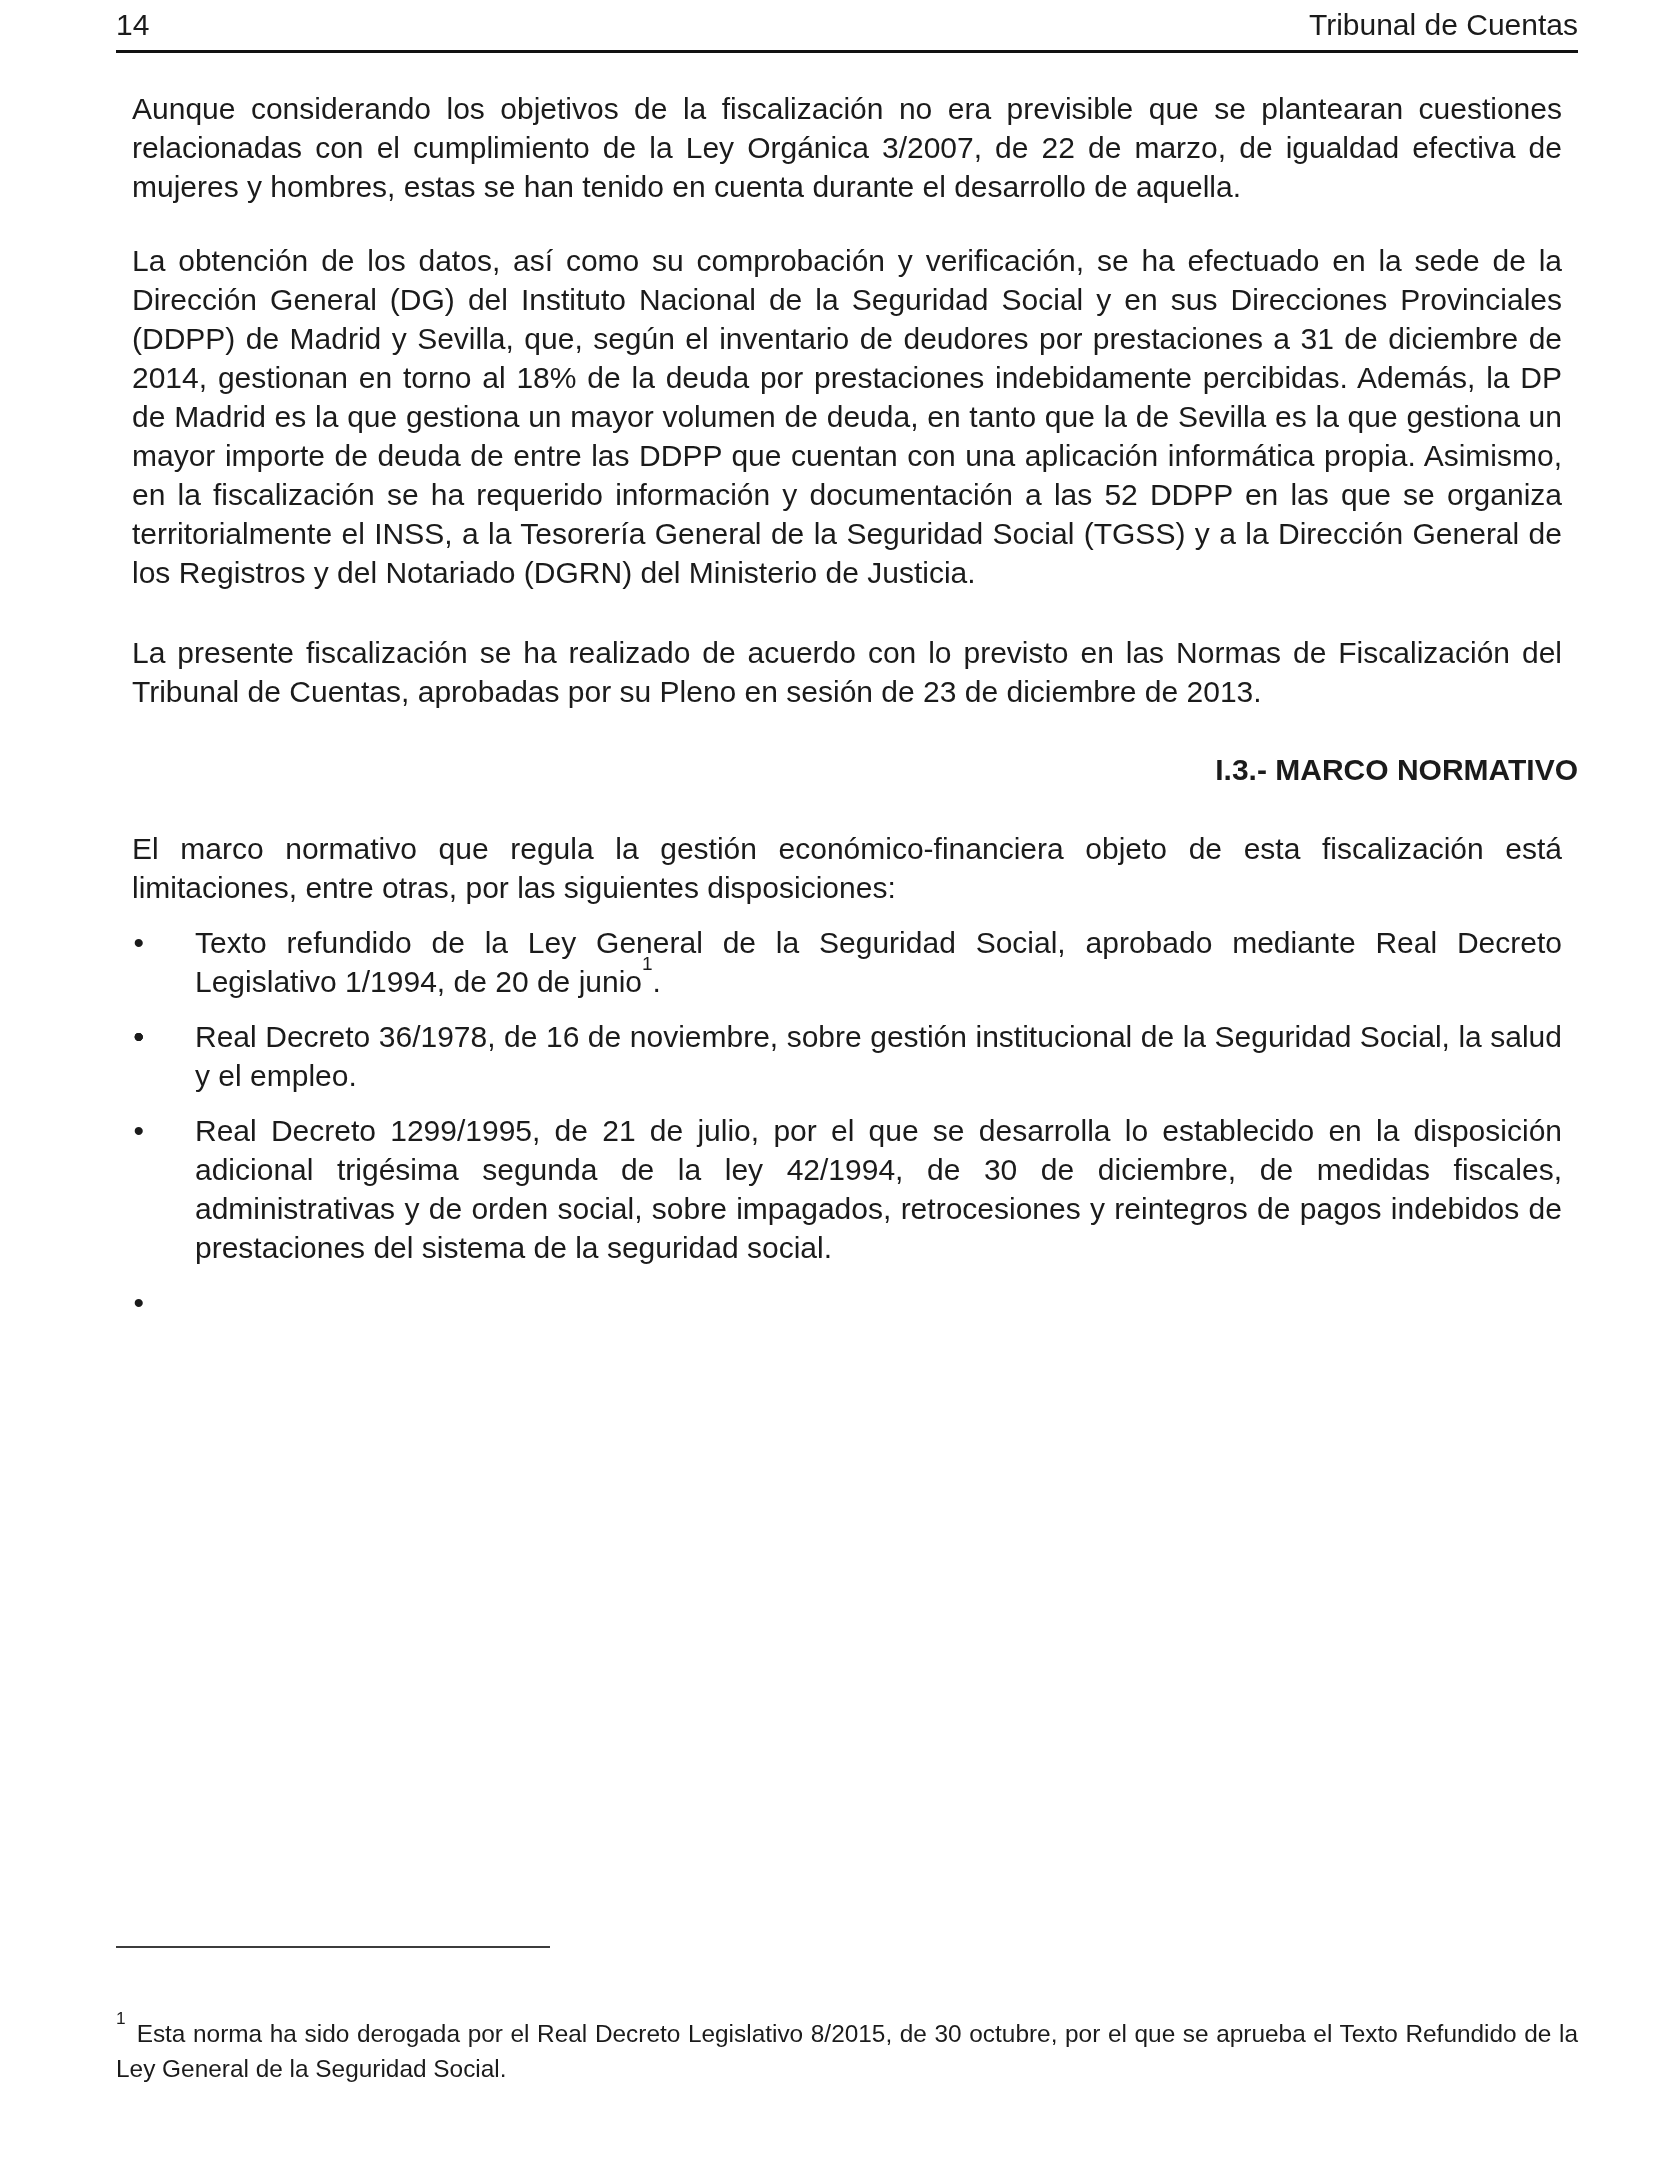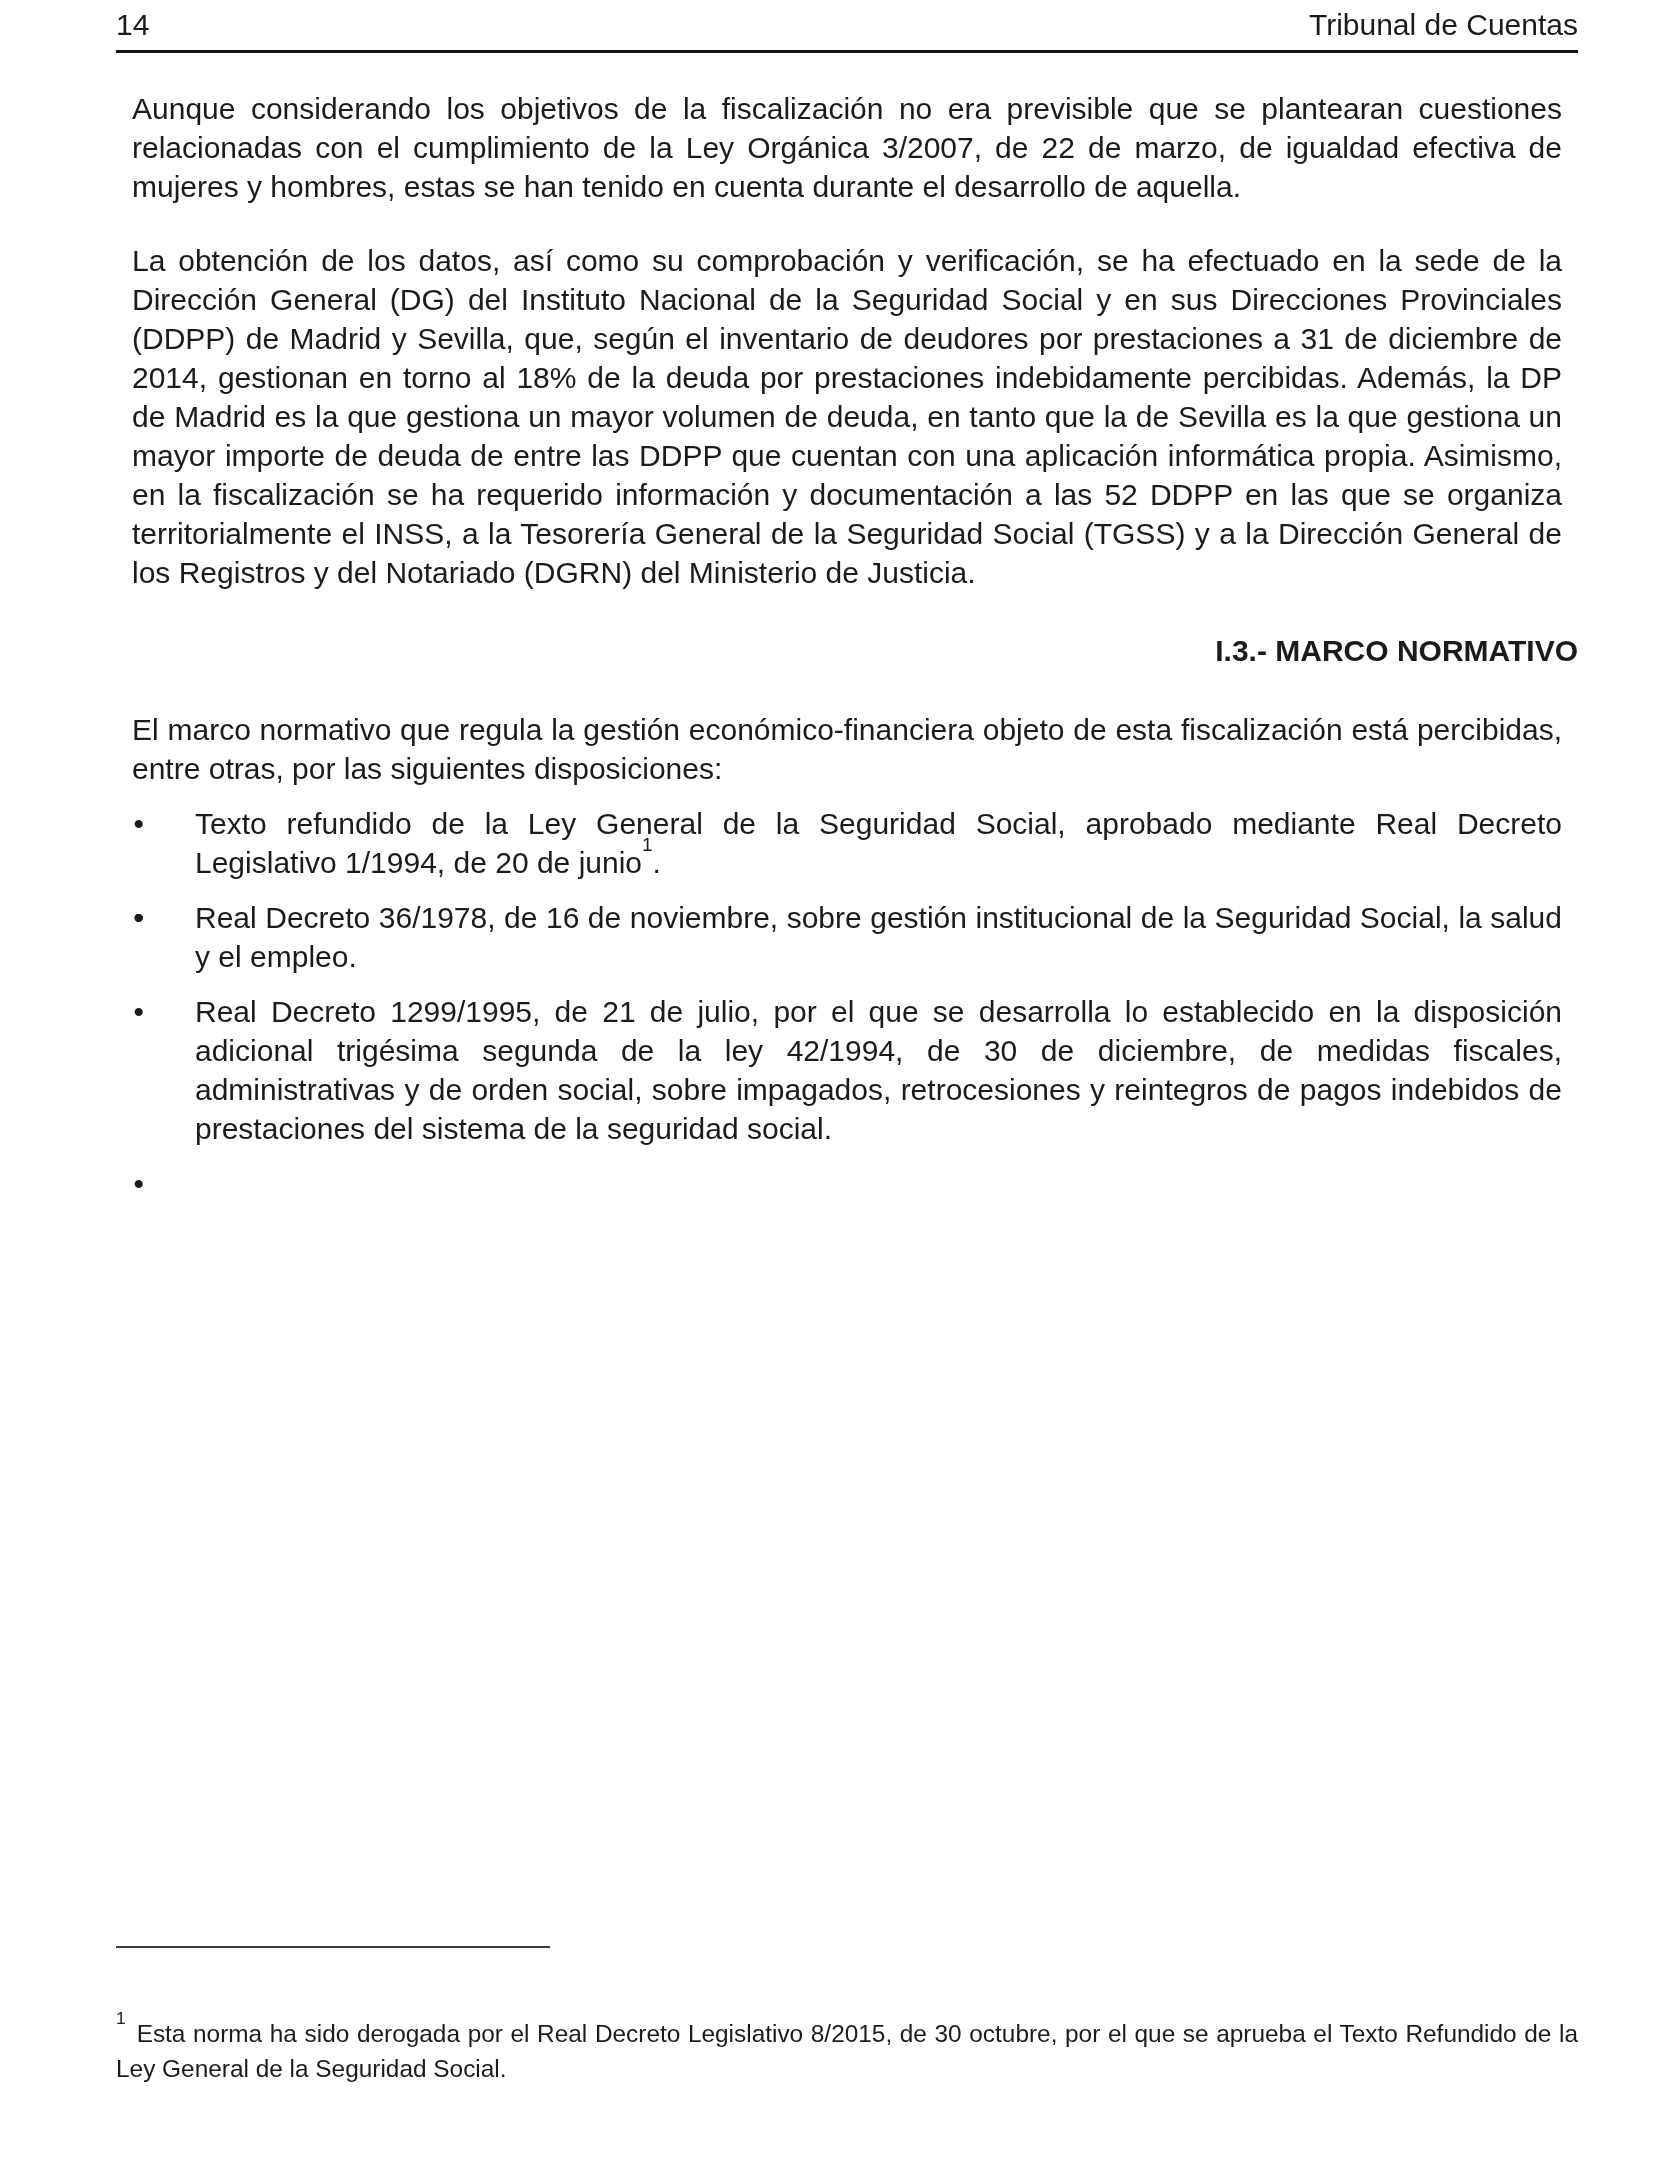--- a/index.html
+++ b/index.html
@@ -106,24 +106,25 @@
     <span>14</span>
     <span>Tribunal de Cuentas</span>
   </div>
   <div class="header-rule"></div>
 
   <p class="body mt46">Aunque considerando los objetivos de la fiscalización no era previsible que se plantearan cuestiones relacionadas con el cumplimiento de la Ley Orgánica 3/2007, de 22 de marzo, de igualdad efectiva de mujeres y hombres, estas se han tenido en cuenta durante el desarrollo de aquella.</p>
 
   <p class="body mt45">La obtención de los datos, así como su comprobación y verificación, se ha efectuado en la sede de la Dirección General (DG) del Instituto Nacional de la Seguridad Social y en sus Direcciones Provinciales (DDPP) de Madrid y Sevilla, que, según el inventario de deudores por prestaciones a 31 de diciembre de 2014, gestionan en torno al 18% de la deuda por prestaciones indebidamente percibidas. Además, la DP de Madrid es la que gestiona un mayor volumen de deuda, en tanto que la de Sevilla es la que gestiona un mayor importe de deuda de entre las DDPP que cuentan con una aplicación informática propia. Asimismo, en la fiscalización se ha requerido información y documentación a las 52 DDPP en las que se organiza territorialmente el INSS, a la Tesorería General de la Seguridad Social (TGSS) y a la Dirección General de los Registros y del Notariado (DGRN) del Ministerio de Justicia.</p>
 
 
+  <p class="body mt52">La presente fiscalización se ha realizado de acuerdo con lo previsto en las Normas de Fiscalización del Tribunal de Cuentas, aprobadas por su Pleno en sesión de 23 de diciembre de 2013.</p>
 
   <h2 class="heading">I.3.- MARCO NORMATIVO</h2>
 
-  <p class="body mt50">El marco normativo que regula la gestión económico-financiera objeto de esta fiscalización está percibidas, entre otras, por las siguientes disposiciones:</p>
+  <p class="body mt50">El marco normativo que regula la gestión económico-financiera objeto de esta fiscalización está limitaciones, entre otras, por las siguientes disposiciones:</p>
 
   <ul class="bullets">
     <li class="bullet-item li-b1">
       <span class="bullet-dot">•</span>
       <span>Texto refundido de la Ley General de la Seguridad Social, aprobado mediante Real Decreto Legislativo 1/1994, de 20 de junio</span><sup class="fn-ref">1</sup><span>.</span>
     </li>
     <li class="bullet-item li-b2">
       <span class="bullet-dot">•</span>
       <sup class="fn-ref"></sup><span></span>
     </li>

